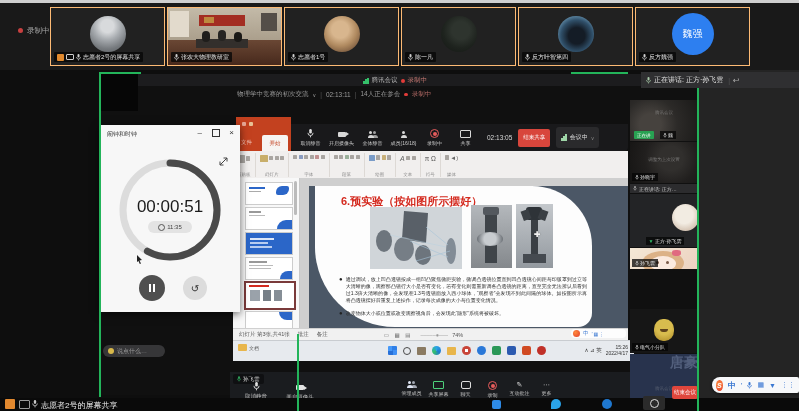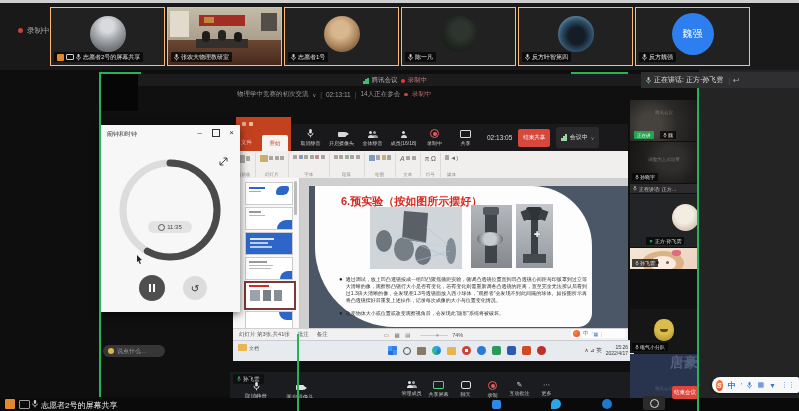--- a/index.html
+++ b/index.html
@@ -444,20 +444,21 @@
     <span style="position:absolute;right:38px;top:3px;font-size:8px;color:#333">–</span>
     <span style="position:absolute;right:20px;top:4px;width:6px;height:6px;border:1px solid #333"></span>
     <span style="position:absolute;right:6px;top:3px;font-size:8px;color:#333">×</span>
     <svg style="position:absolute;right:12px;top:32px" width="9" height="9" viewBox="0 0 9 9">
         <path d="M1 8 L8 1 M4.5 1 H8 V4.5 M1 4.5 V8 H4.5" stroke="#444" stroke-width="1" fill="none"></path>
       </svg>
     <svg style="position:absolute;left:15px;top:30px" width="110" height="110" viewBox="0 0 110 110">
       <circle cx="55" cy="55" r="47" stroke="#dcdcdc" stroke-width="7" fill="none"></circle>
       <circle cx="55" cy="55" r="47" stroke="#4a4a4a" stroke-width="7" fill="none" stroke-linecap="round" stroke-dasharray="171 295" transform="rotate(-90 55 55)"></circle>
     </svg>
+    <div style="position:absolute;left:15px;top:72px;width:110px;text-align:center;font-size:17px;color:#1b1b1b">00:00:51</div>
     <div style="position:absolute;left:48px;top:96px;width:44px;height:12px;background:#e3e3e3;border-radius:6px;display:flex;align-items:center;justify-content:center;gap:2px">
       <i style="width:5px;height:5px;border:1px solid #555;border-radius:50%;display:inline-block"></i>
       <span style="font-size:6px;color:#444">11:35</span>
     </div>
     <svg style="position:absolute;left:36px;top:130px" width="7" height="9" viewBox="0 0 7 9">
         <path d="M1 0 L6 5 L3.5 5.5 L5 8.5 L3.8 9 L2.5 6 L1 7 Z" fill="#222"></path>
       </svg>
     <div style="position:absolute;left:39px;top:150px;width:26px;height:26px;border-radius:50%;background:#4f4f4f;display:flex;align-items:center;justify-content:center;gap:2px">
         <i style="width:2px;height:8px;background:#fff"></i>
         <i style="width:2px;height:8px;background:#fff"></i>

